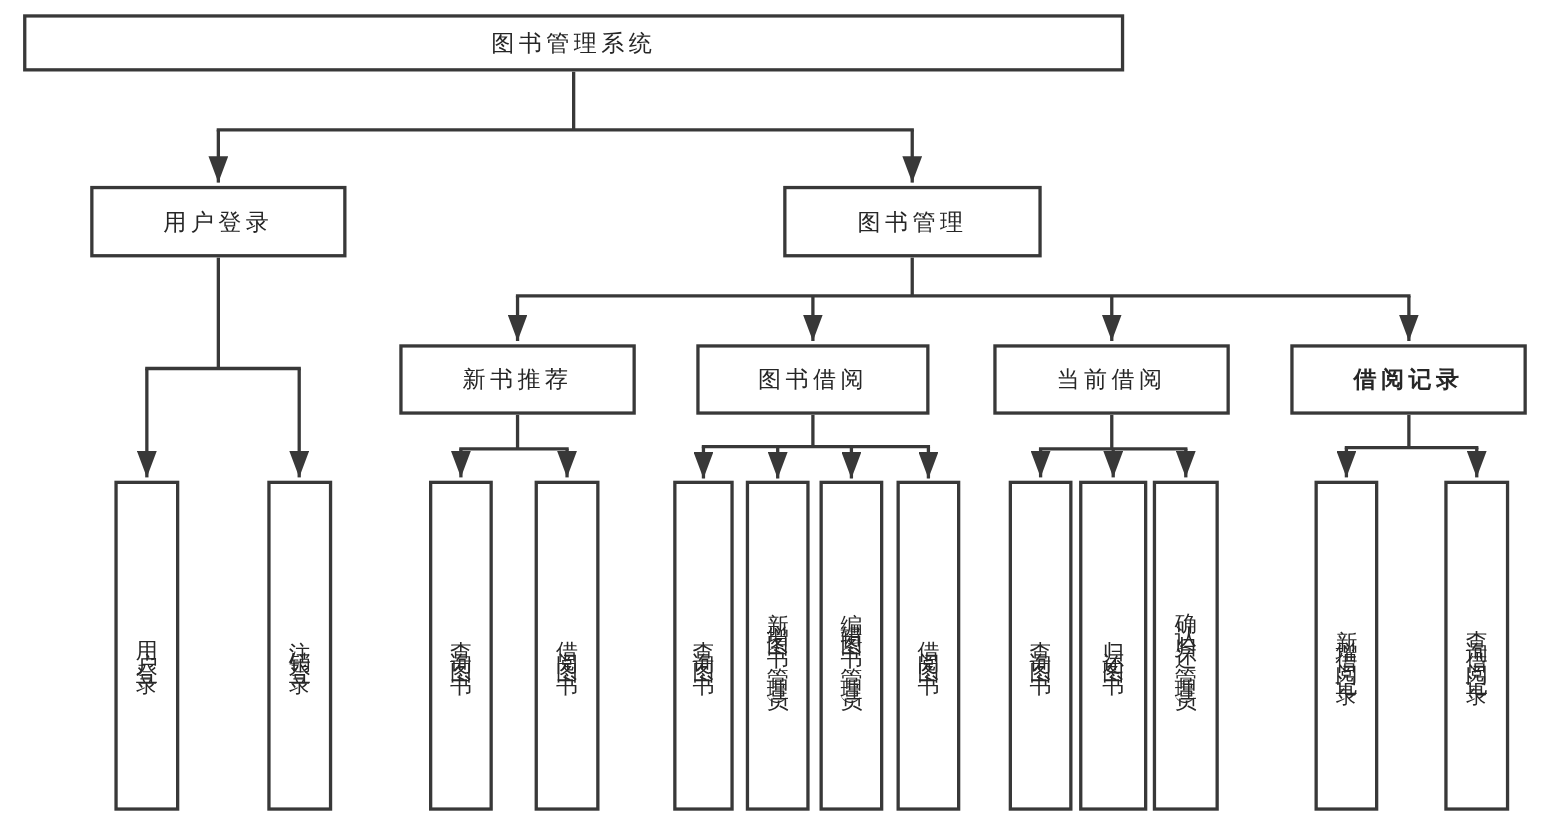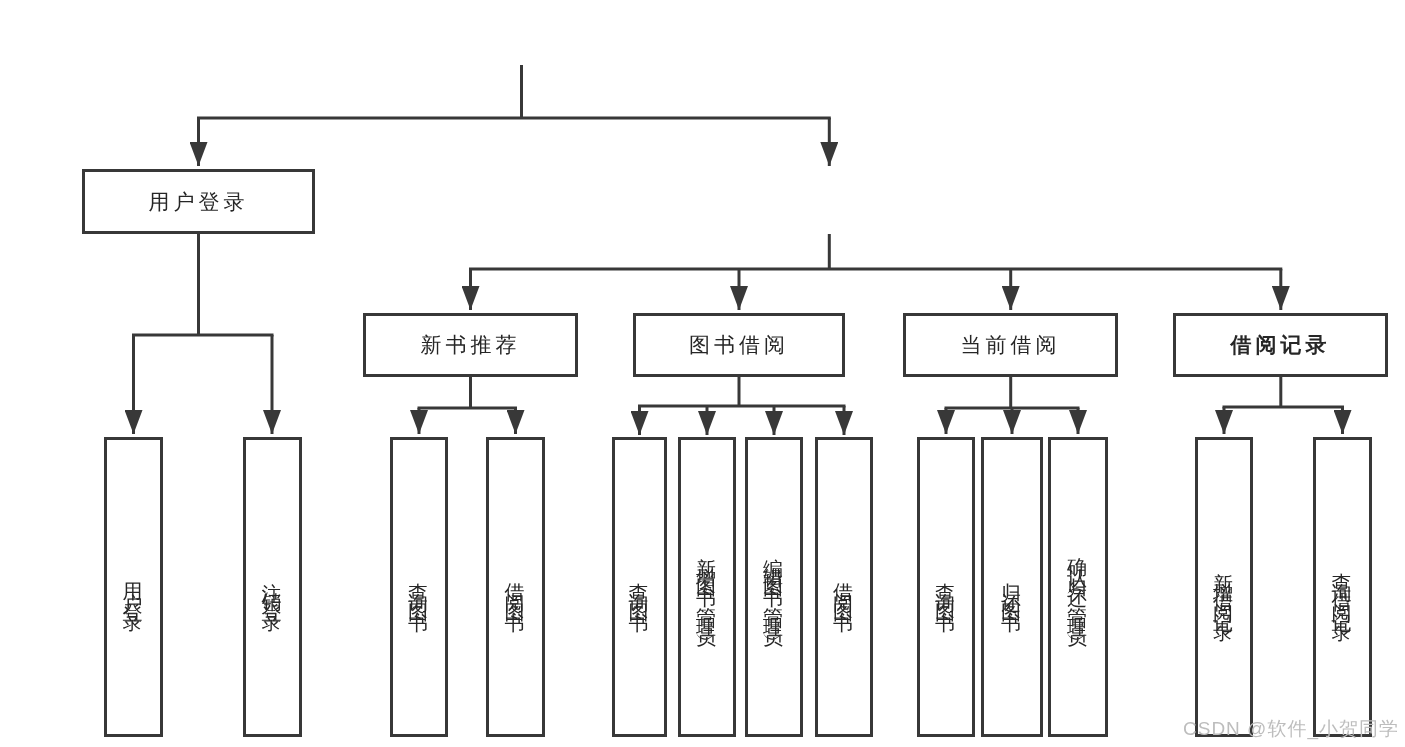--- a/index.html
+++ b/index.html
@@ -103,23 +103,29 @@
       <line x1="1012" y1="408" x2="1012" y2="434" marker-end="url(#arw)"></line>
       <line x1="1078" y1="408" x2="1078" y2="434" marker-end="url(#arw)"></line>
 
       <line x1="1280.8" y1="377" x2="1280.8" y2="407"></line>
       <line x1="1224" y1="407" x2="1342.5" y2="407" stroke-linecap="square"></line>
       <line x1="1224" y1="407" x2="1224" y2="434" marker-end="url(#arw)"></line>
       <line x1="1342.5" y1="407" x2="1342.5" y2="434" marker-end="url(#arw)"></line>
     </g>
   </svg>
 
+  <div class="box" style="left:21px;top:13px;width:1001px;height:52px;">
+    <span>图书管理系统</span>
+  </div>
 
   <div class="box" style="left:82px;top:169px;width:233px;height:65px;">
     <span>用户登录</span>
+  </div>
+  <div class="box" style="left:712px;top:169px;width:235px;height:65px;">
+    <span>图书管理</span>
   </div>
 
   <div class="box" style="left:363px;top:313px;width:215px;height:64px;font-family:Liberation Mono, monospace;">
     <span>新书推荐</span>
   </div>
   <div class="box" style="left:903px;top:313px;width:215px;height:64px;">
     <span>当前借阅</span>
   </div>
   <div class="box" style="left:633px;top:313px;width:212px;height:64px;">
     <span>图书借阅</span>
@@ -161,15 +167,14 @@
   <div class="leaf" style="left:1048px;width:60px;">
     <span class="vtxt">确认归还（管理员）</span>
   </div>
   <div class="leaf" style="left:1195px;width:58px;">
     <span class="vtxt">新增借阅记录</span>
   </div>
   <div class="leaf" style="left:1313px;width:59px;">
     <span class="vtxt">查询借阅记录</span>
   </div>
 
-  <div class="watermark">CSDN @软件_小贺同学</div>
 
 </div>
 
 </body></html>

